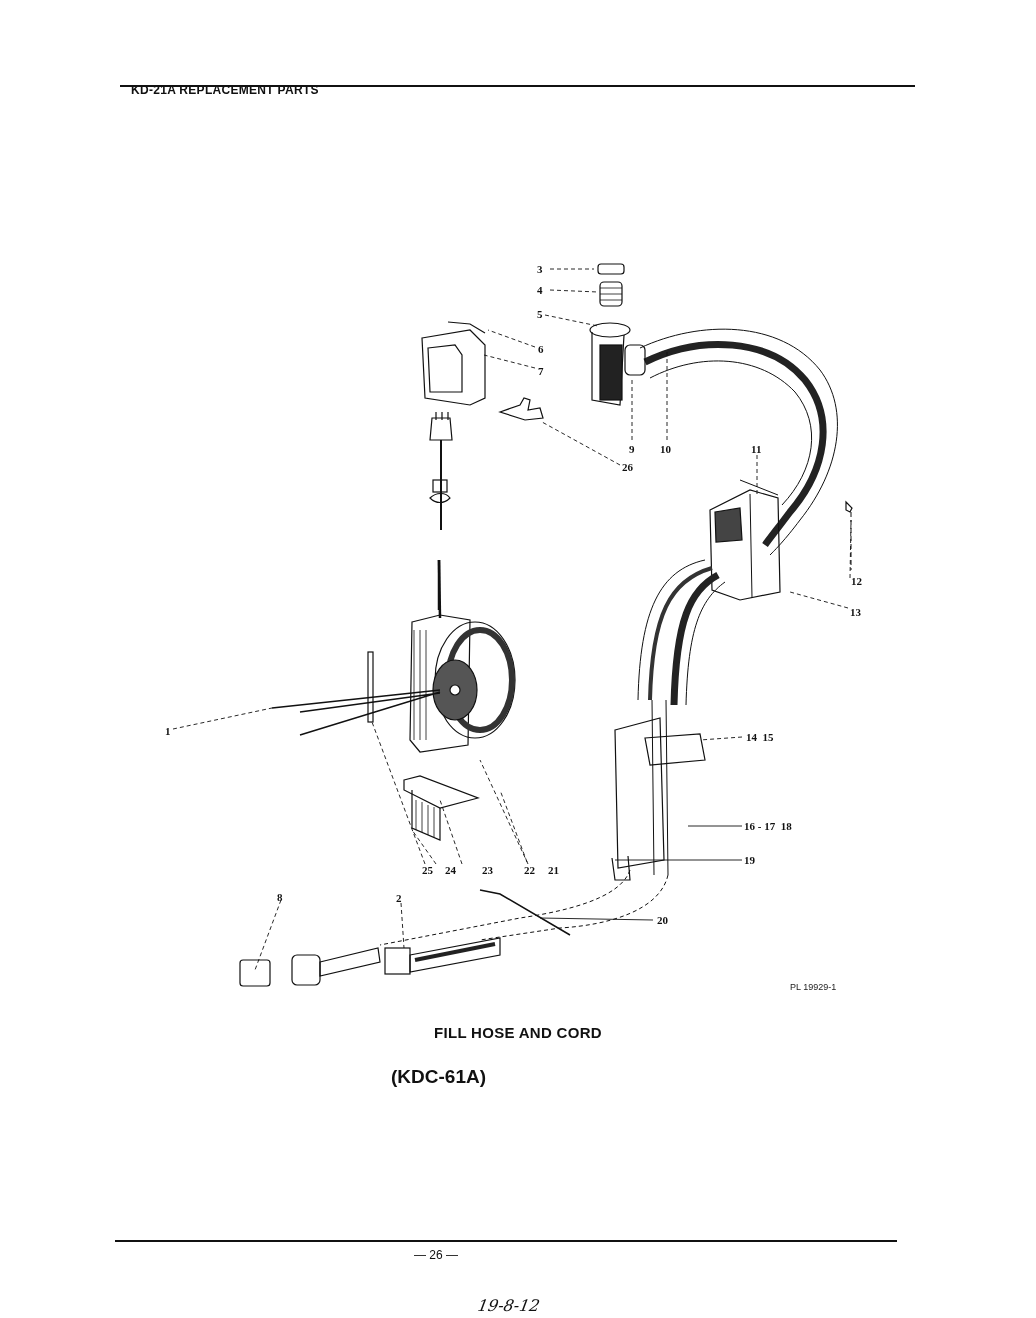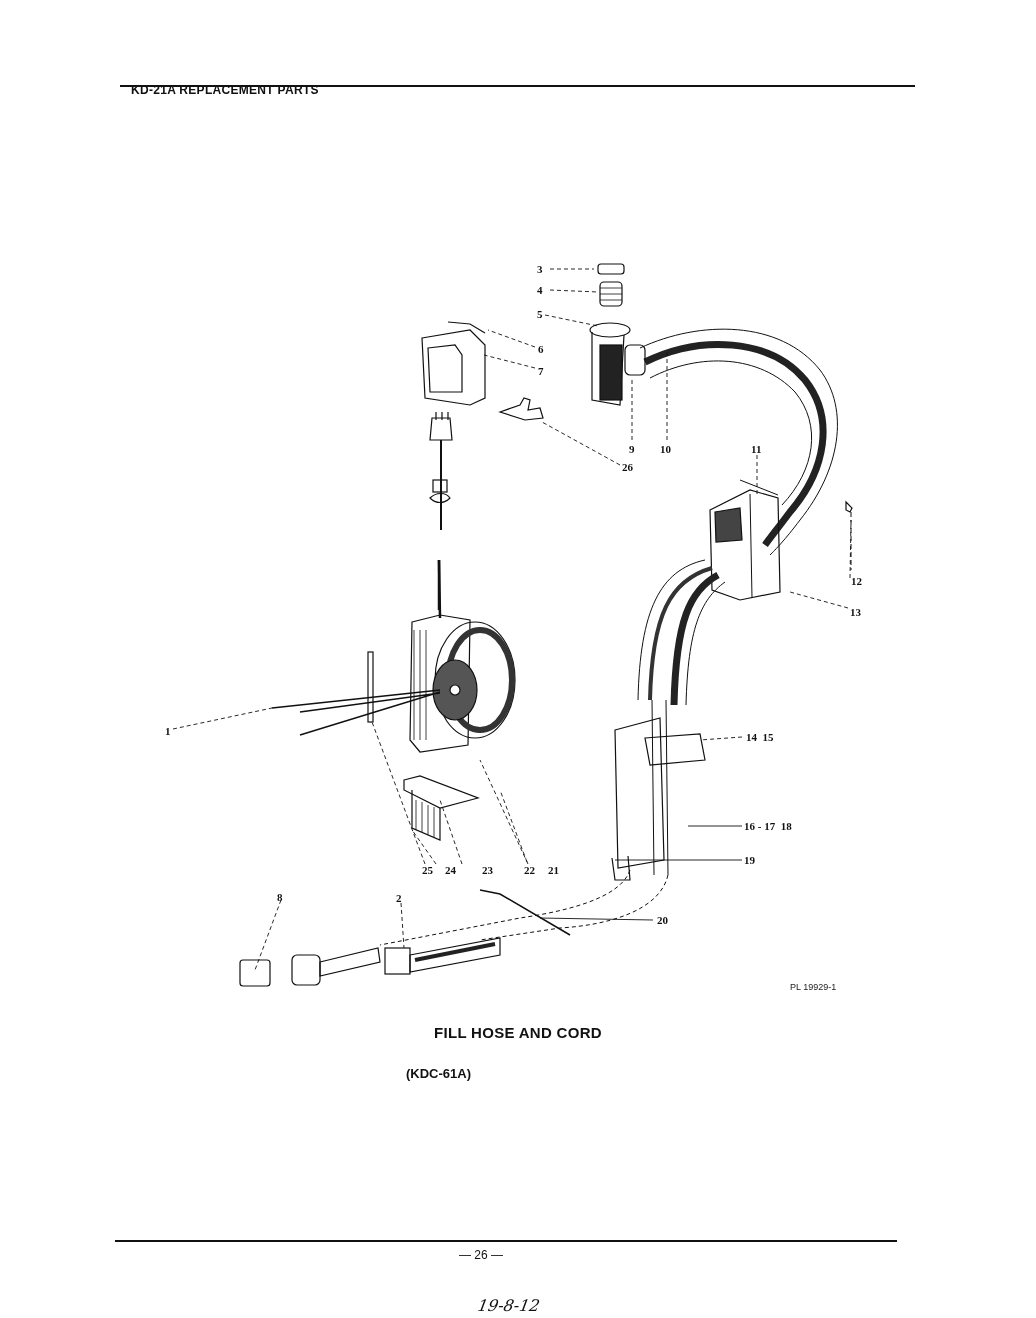--- a/index.html
+++ b/index.html
@@ -2,23 +2,23 @@
 <html><head>
   <meta charset="utf-8">
   <style>
     html, body { margin: 0; padding: 0; background: #ffffff; }
     body { width: 1036px; height: 1318px; position: relative; overflow: hidden; font-family: "Liberation Sans", sans-serif; color: #111; }
     .abs { position: absolute; }
     .hdr-title { left: 131px; top: 63px; font-size: 12px; letter-spacing: 0.3px; font-weight: bold; margin-top: 20px; }
     .hdr-rule { left: 120px; top: 85px; width: 795px; height: 1.5px; background: #111; }
     .diagram { left: 0; top: 0; width: 1036px; height: 1318px; }
     .caption-title { left: 0; width: 1036px; top: 1024px; text-align: center; font-size: 15px; font-weight: bold; letter-spacing: 0.3px; }
-    .caption-sub { left: 0; width: 877px; top: 1066px; text-align: center; font-size: 13px; font-weight: bold; }
+    .caption-sub { left: 0; width: 877px; top: 1066px; text-align: center; font-size: 19px; font-weight: bold; }
     .foot-rule { left: 115px; top: 1240px; width: 782px; height: 1.5px; background: #111; }
-    .page-num { left: 0; width: 872px; top: 1248px; text-align: center; font-size: 12px; padding-left: 45px; }
+    .page-num { left: 0; width: 872px; top: 1248px; text-align: center; font-size: 12px; }
     .handwriting { left: 478px; top: 1296px; font-family: "DejaVu Serif", serif; font-style: italic; font-size: 16px; transform: skewX(-10deg); }
   </style>
 </head>
 <body>
 
 <div class="abs hdr-title">KD-21A REPLACEMENT PARTS</div>
 <div class="abs hdr-rule"></div>
 
 <svg class="abs diagram" viewBox="0 0 1036 1318" xmlns="http://www.w3.org/2000/svg">
   <g fill="none" stroke="#111" stroke-width="1.2">

